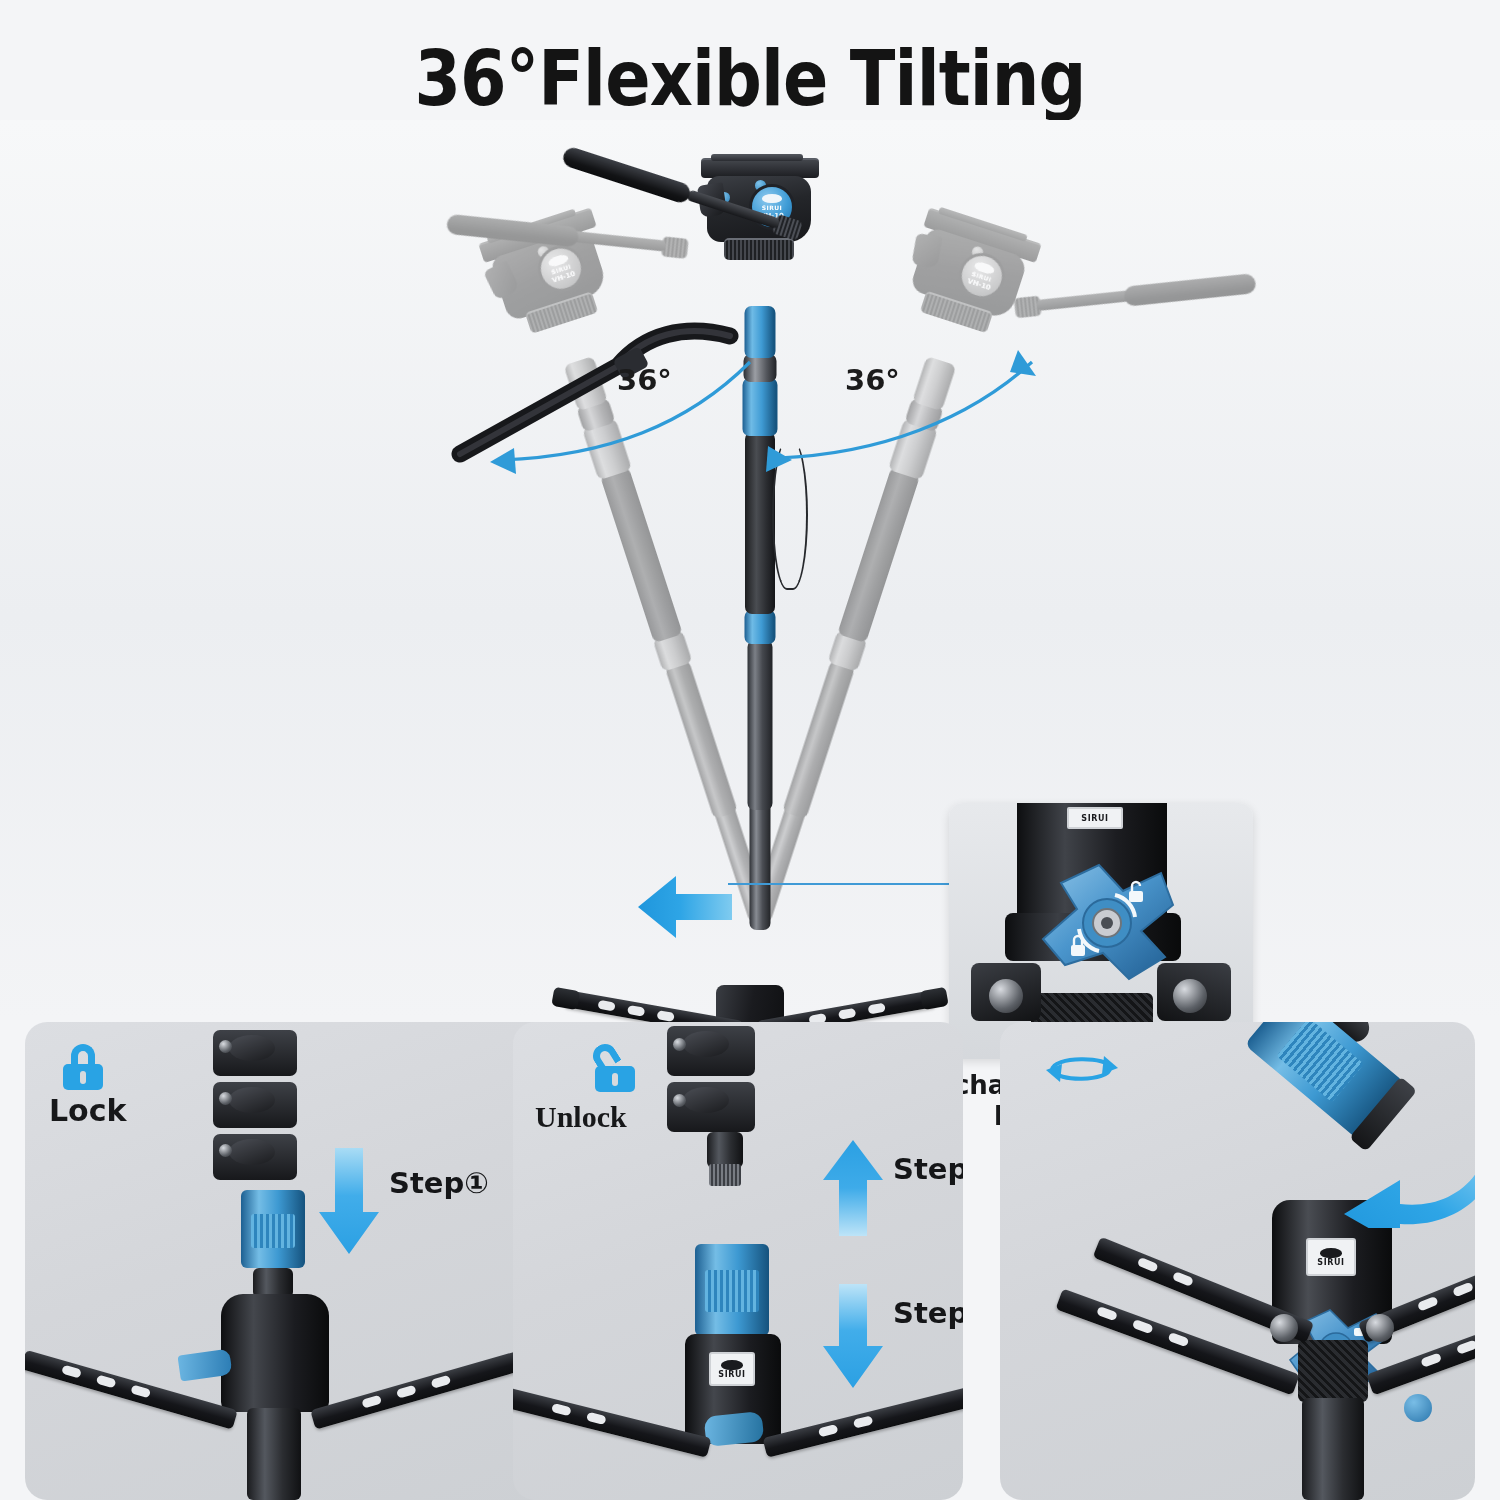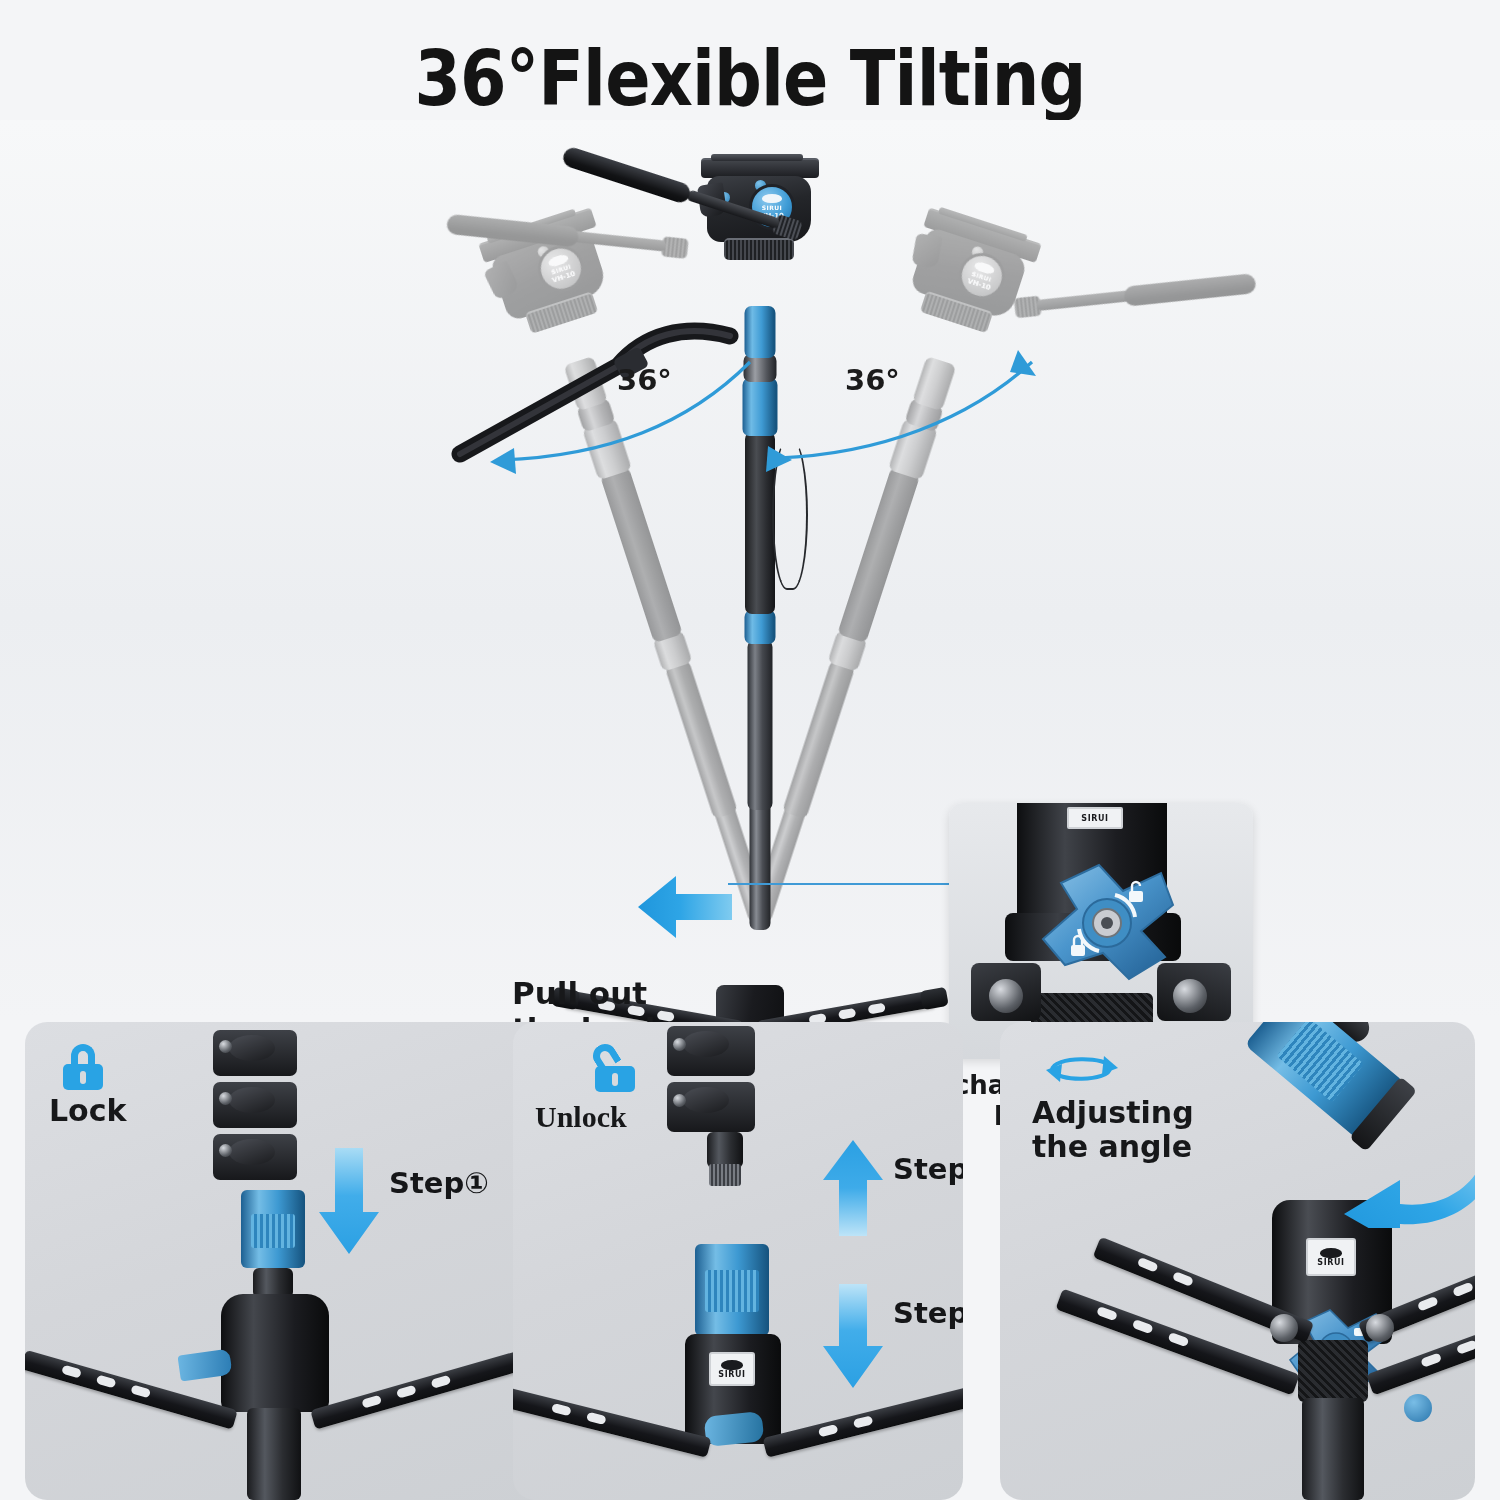--- a/index.html
+++ b/index.html
@@ -333,24 +333,20 @@
     </div>
     <div class="leg" style="left:8px; top:-4px; transform:rotate(-10deg); transform-origin:left center;">
       <div class="hole" style="left:52px;"></div>
       <div class="hole" style="left:82px;"></div>
       <div class="hole" style="left:112px;"></div>
       <div class="tip" style="left:166px;"></div>
     </div>
     <div class="leg" style="left:-28px; top:16px; width:56px; height:26px; border-radius:6px 6px 14px 14px;"></div>
   </div>
 
-  <div class="callout-text">
-    <div>Pull out</div>
-    <div>the knob</div>
-  </div>
   <svg class="barrow" style="left:638px; top:752px; width:96px; height:70px;">
     <defs>
       <linearGradient id="agL" x1="1" y1="0" x2="0" y2="0">
         <stop offset="0%" stop-color="#7fcbf0"></stop>
           <stop offset="55%" stop-color="#2ea5e6"></stop>
         <stop offset="100%" stop-color="#1f96dc"></stop>
       </linearGradient>
     </defs>
     <polygon points="0,35 38,4 38,22 94,22 94,48 38,48 38,66" fill="url(#agL)"></polygon>
   </svg>
@@ -542,24 +538,20 @@
     <div class="steplab" style="left:380px; top:274px;">Step①</div>
   </div>
 
   <div class="panel p3">
     <svg class="rot-ic" style="left:38px; top:26px;">
       <path d="M14 22 C14 8 72 8 72 20" stroke="#29a3e4" stroke-width="4" fill="none"></path>
       <polygon points="66,8 80,20 64,26" fill="#29a3e4"></polygon>
       <path d="M72 20 C72 34 16 34 16 22" stroke="#29a3e4" stroke-width="4" fill="none"></path>
       <polygon points="22,34 8,22 24,16" fill="#29a3e4"></polygon>
     </svg>
-    <div class="plabel" style="left:32px; top:74px;">
-      <div>Adjusting</div>
-      <div>the angle</div>
-    </div>
 
     <div style="position:absolute; left:128px; top:26px; width:210px; height:190px;
                 transform:rotate(40deg); transform-origin:bottom right;">
       <div style="position:absolute; left:6px; top:4px; width:96px; height:28px;
                   background:linear-gradient(180deg,#3e4147,#121315);
                   border-radius:14px;"></div>
 
       <div class="tube blu" style="position:absolute; left:14px; top:28px; width:148px; height:74px;
                   border-radius:8px;"></div>
       <div class="knurlband" style="left:46px; top:40px; width:72px; height:50px; border-radius:3px;"></div>

